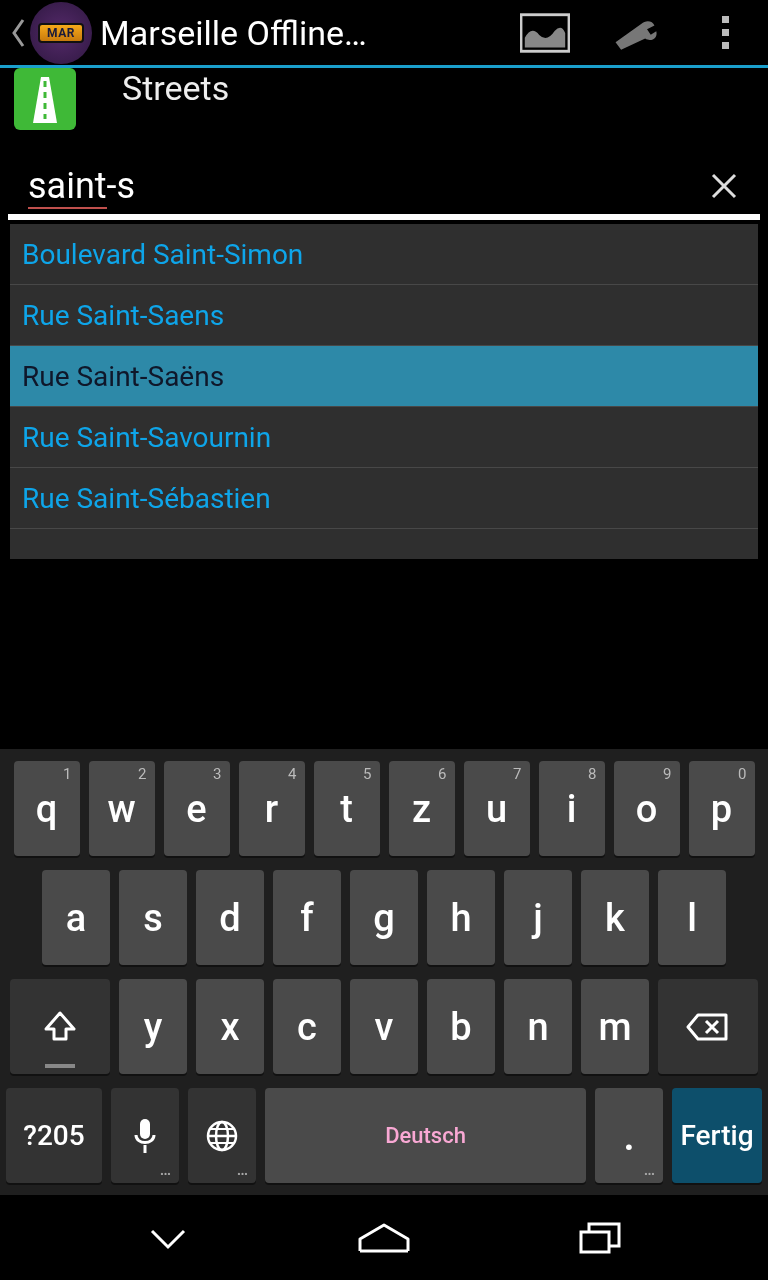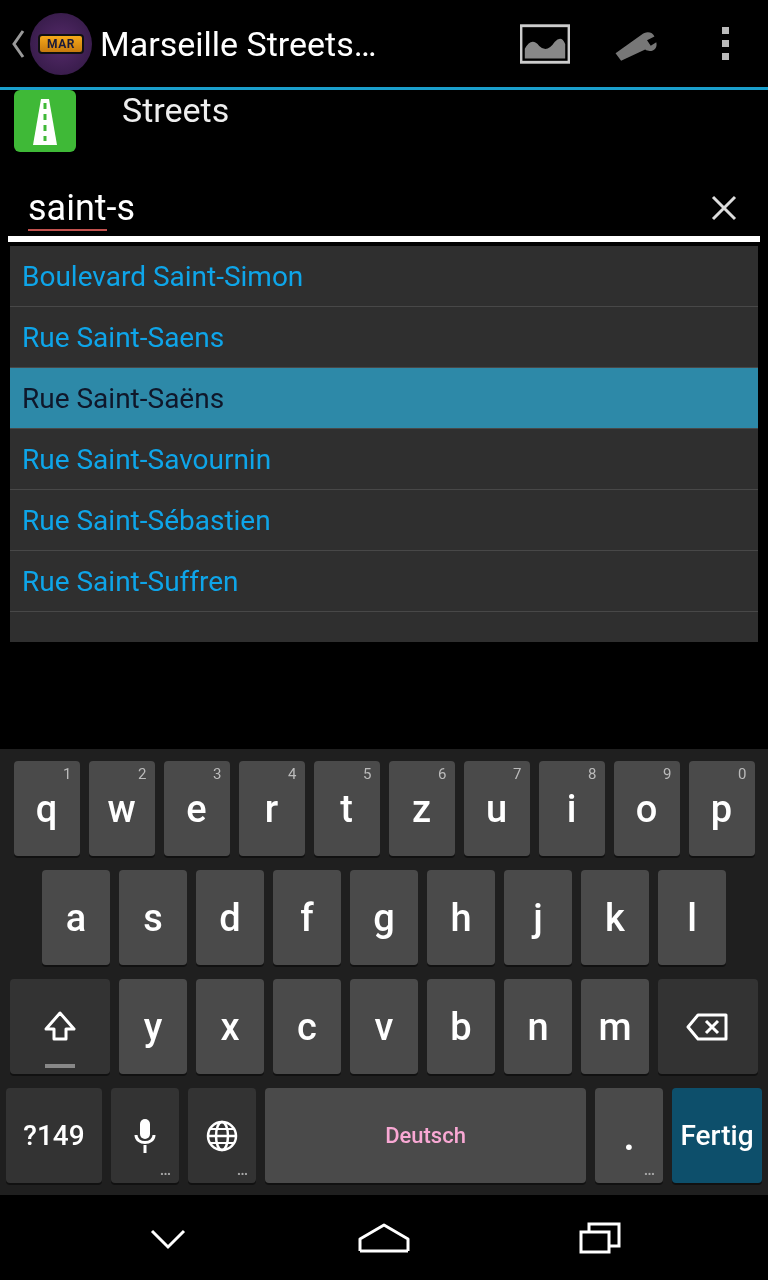--- a/index.html
+++ b/index.html
@@ -1,18 +1,18 @@
 <!DOCTYPE html>
 <html><head>
 <meta charset="utf-8">
 <style>
   * { box-sizing: border-box; margin: 0; padding: 0; }
   html, body { width: 768px; height: 1280px; background: #000; font-family: Roboto, Arial, sans-serif; overflow: hidden; color: #fff; }
   
-  .action-bar { height: 90px; display: flex; align-items: center; padding: 0 8px; background: #000; border-bottom: 3px solid #1a9fcc; }
+  .action-bar { height: 68px; display: flex; align-items: center; padding: 0 8px; background: #000; border-bottom: 3px solid #1a9fcc; }
   .back-caret { width: 20px; height: 40px; display: flex; align-items: center; justify-content: center; }
   .back-caret svg { width: 14px; height: 30px; }
   .app-logo { width: 62px; height: 62px; border-radius: 50%; margin: 0 8px 0 2px; background: radial-gradient(circle at 50% 50%, #552a6a 0%, #3a1d4d 70%); display:flex; align-items:center; justify-content:center; position:relative; overflow:hidden;}
   .app-logo-inner { width: 46px; height: 20px; background: linear-gradient(#f6a91a,#c87a0d); border: 2px solid #111; border-radius: 4px; display:flex; align-items:center; justify-content:center; font-size:12px; font-weight:bold; color:#1a1a3a; letter-spacing:0.5px;}
   .app-title { flex: 1; font-size: 34px; font-weight: 400; color: #fff; white-space: nowrap; overflow: hidden; }
   .ab-icons { display: flex; align-items: center; gap: 40px; padding-right: 10px; }
   .ab-icon { width: 50px; height: 50px; display: flex; align-items: center; justify-content: center; }
   .overflow-dots { display:flex; flex-direction:column; gap:6px; }
   .overflow-dots span { width:7px; height:7px; background:#bbb; }
   
@@ -57,21 +57,21 @@
 
 <div class="action-bar">
   <div class="back-caret">
     <svg viewBox="0 0 14 30">
         <path d="M12 2 L3 15 L12 28" stroke="#999" stroke-width="3" fill="none"></path>
       </svg>
   </div>
   <div class="app-logo">
     <div class="app-logo-inner">MAR</div>
   </div>
-  <div class="app-title">Marseille Streets…</div>
+  <div class="app-title">Marseille Offline…</div>
   <div class="ab-icons">
     <div class="ab-icon">
       <svg width="52" height="40" viewBox="0 0 52 40">
         <rect x="1" y="1" width="50" height="38" fill="none" stroke="#ccc" stroke-width="3"></rect>
         <path d="M5 25 Q 12 12 20 22 Q 28 30 36 18 Q 43 10 47 20 L47 35 L5 35 Z" fill="#888"></path>
       </svg>
     </div>
     <div class="ab-icon">
       <svg width="54" height="40" viewBox="0 0 54 40">
         <path d="M6 30 L34 10 C 38 6 46 6 48 12 L40 16 L44 22 L50 18 C 52 26 44 30 38 26 L12 38 Z" fill="#777"></path>
@@ -105,21 +105,20 @@
       </svg>
   </div>
 </div>
 
 <div class="results">
   <div class="result-item">Boulevard Saint-Simon</div>
   <div class="result-item">Rue Saint-Saens</div>
   <div class="result-item selected">Rue Saint-Saëns</div>
   <div class="result-item">Rue Saint-Savournin</div>
   <div class="result-item">Rue Saint-Sébastien</div>
-  <div class="result-item">Rue Saint-Suffren</div>
   <div class="result-item result-partial"></div>
 </div>
 
 <div class="keyboard">
   <div class="krow r1">
     <div class="key">
         <span>q</span>
         <span class="sup">1</span>
       </div>
     <div class="key">
@@ -185,21 +184,21 @@
     <div class="key">n</div>
     <div class="key">m</div>
     <div class="key wide dark">
       <svg width="44" height="32" viewBox="0 0 44 32">
           <path d="M12 4 L40 4 L40 28 L12 28 L2 16 Z" fill="none" stroke="#fff" stroke-width="3" stroke-linejoin="round"></path>
           <path d="M20 10 L32 22 M32 10 L20 22" stroke="#fff" stroke-width="3"></path>
         </svg>
     </div>
   </div>
   <div class="krow r4">
-    <div class="key dark sym" style="width:96px">?149</div>
+    <div class="key dark sym" style="width:96px">?205</div>
     <div class="key dark" style="width:68px">
       <svg width="26" height="38" viewBox="0 0 26 38">
           <rect x="8" y="2" width="10" height="20" rx="5" fill="#fff"></rect>
           <path d="M4 18 C4 28 22 28 22 18" stroke="#fff" stroke-width="3" fill="none"></path>
           <line x1="13" y1="28" x2="13" y2="36" stroke="#fff" stroke-width="3"></line>
         </svg>
       <span class="ellipsis">…</span>
     </div>
     <div class="key dark" style="width:68px">
       <svg width="34" height="34" viewBox="0 0 34 34">

